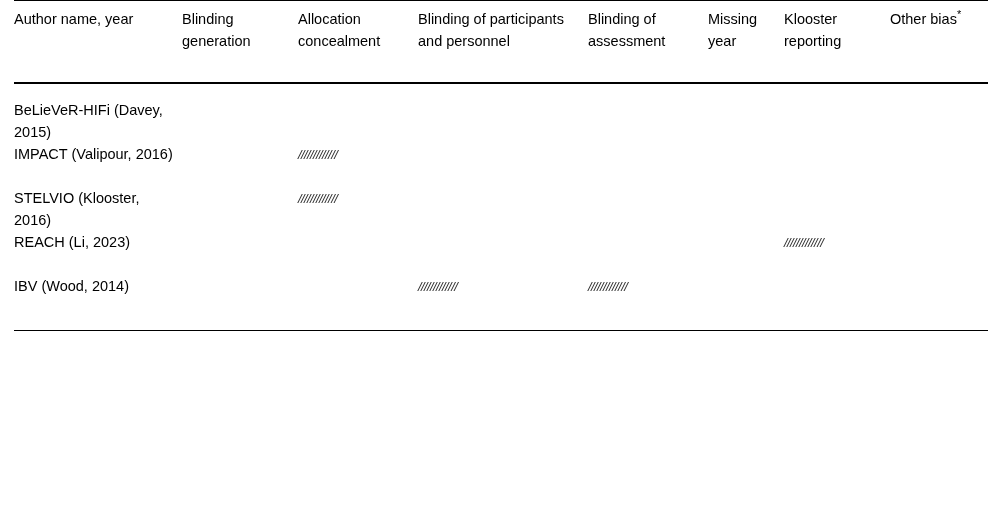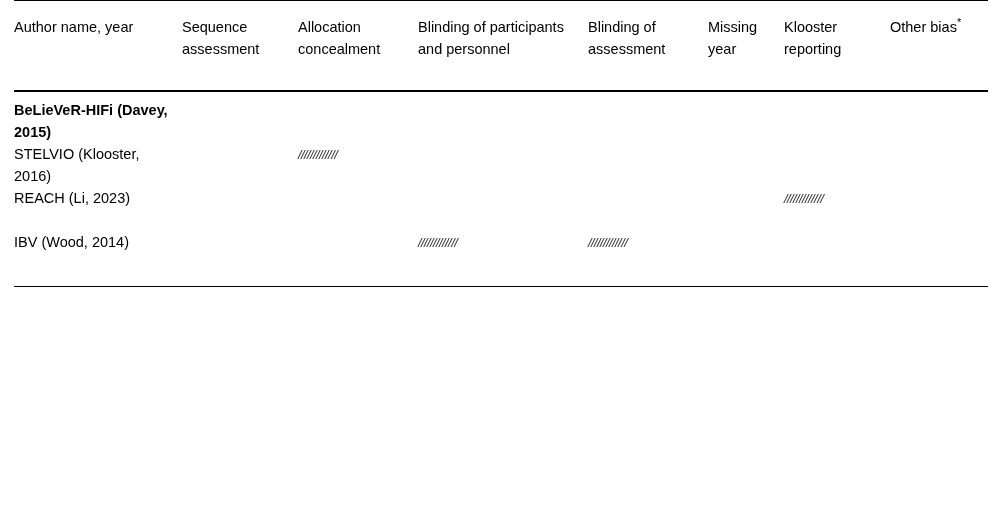--- a/index.html
+++ b/index.html
@@ -35,33 +35,33 @@
     border-bottom: 2.6px solid #000;
   }
   table.rob-table tbody tr:last-child > td {
     border-bottom: 1.6px solid #000;
   }
 
   th.col-head {
     text-align: left;
     vertical-align: top;
     font-weight: normal;
-    padding: 16px 6px 30px 0;
+    padding: 8px 6px 30px 0;
     line-height: 21.5px;
   }
 
   td.cell {
     vertical-align: top;
     text-align: left;
     padding: 0 6px 0 0;
     line-height: 21.5px;
     height: 44px;
   }
   tbody tr:last-child > td { padding-bottom: 10px; }
-  tbody tr:first-child > td { padding-top: 8px; font-weight: bold; }
+  tbody tr:first-child > td { padding-top: 16px; }
 
   td.study-cell {
     white-space: normal;
   }
 
   
   .hatch {
     font-family: "Liberation Sans", sans-serif;
     font-style: italic;
     font-size: 13px;
@@ -98,34 +98,44 @@
         <col class="c-alloc">
         <col class="c-blindp">
       <col class="c-blinda">
         <col class="c-missing">
         <col class="c-select">
         <col class="c-other">
     </colgroup>
     <thead>
       <tr class="head-row">
         <th class="col-head">Author name, year</th>
-        <th class="col-head">Sequence assessment</th>
+        <th class="col-head">Blinding generation</th>
         <th class="col-head">Allocation concealment</th>
         <th class="col-head">Blinding of participants and personnel</th>
         <th class="col-head">Blinding of assessment</th>
         <th class="col-head">Missing year</th>
         <th class="col-head">Klooster reporting</th>
         <th class="col-head"><span>Other bias<sup class="star">*</sup></span></th>
       </tr>
     </thead>
     <tbody id="table-body">
         <tr>
           <td class="cell study-cell">BeLieVeR-HIFi (Davey, 2015)</td>
           <td class="cell"></td>
           <td class="cell"></td>
+          <td class="cell"></td>
+          <td class="cell"></td>
+          <td class="cell"></td>
+          <td class="cell"></td>
+          <td class="cell"></td>
+        </tr>
+        <tr>
+          <td class="cell study-cell">IMPACT (Valipour, 2016)</td>
+          <td class="cell"></td>
+          <td class="cell"><span class="hatch">/////////////</span></td>
           <td class="cell"></td>
           <td class="cell"></td>
           <td class="cell"></td>
           <td class="cell"></td>
           <td class="cell"></td>
         </tr>
         <tr>
           <td class="cell study-cell">STELVIO (Klooster, 2016)</td>
           <td class="cell"></td>
           <td class="cell"><span class="hatch">/////////////</span></td>

